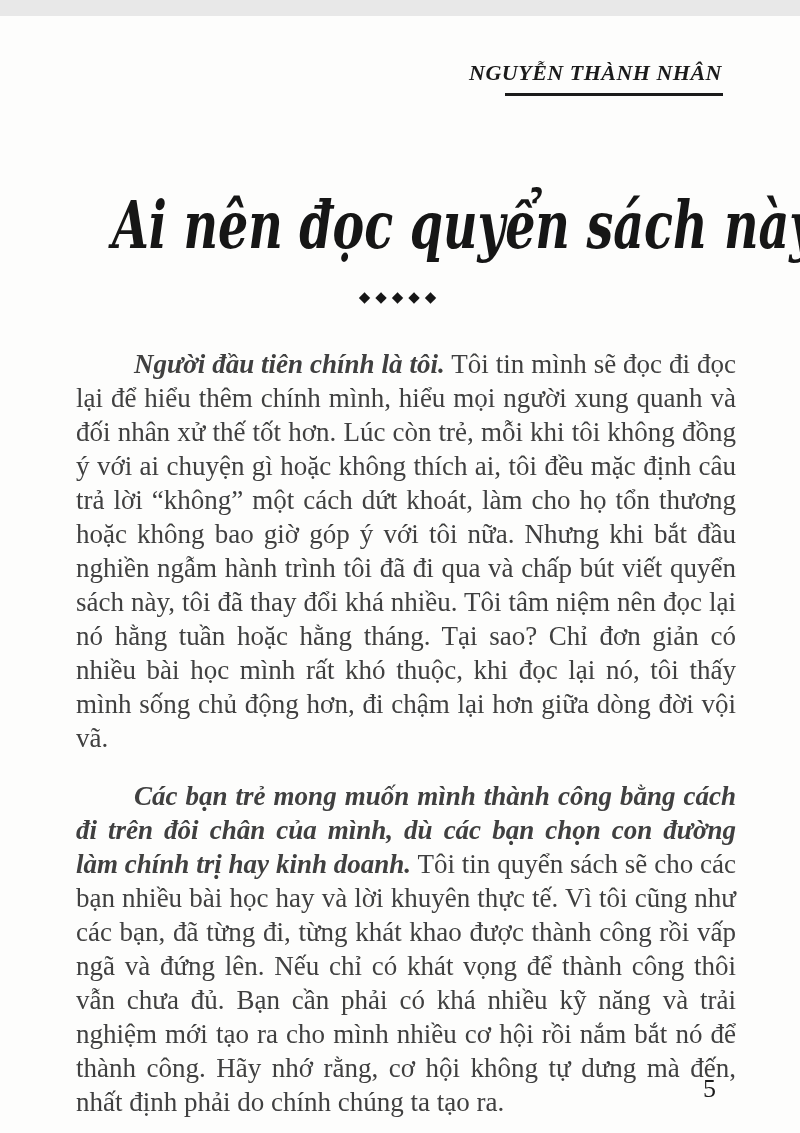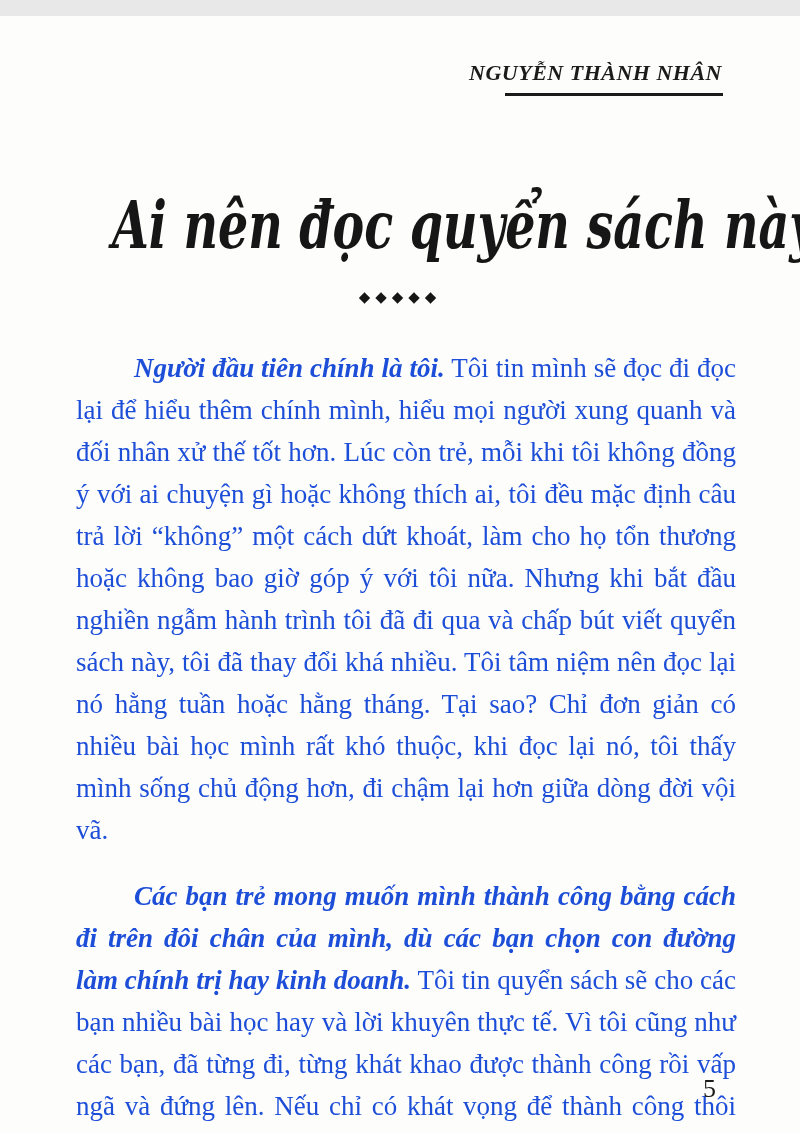--- a/index.html
+++ b/index.html
@@ -71,24 +71,24 @@
   
   .body-text {
     position: absolute;
     top: 331px;
     left: 76px;
     width: 660px;
   }
   .body-text p {
     margin: 0 0 24px 0;
     font-size: 27px;
-    line-height: 42px;
+    line-height: 34px;
     text-align: justify;
     text-indent: 58px;
-    color: #1d4ed8;
+    color: #404040;
   }
   .lead {
     font-weight: 700;
     font-style: italic;
   }
 
   .page-number {
     position: absolute;
     top: 1058px;
     right: 84px;

